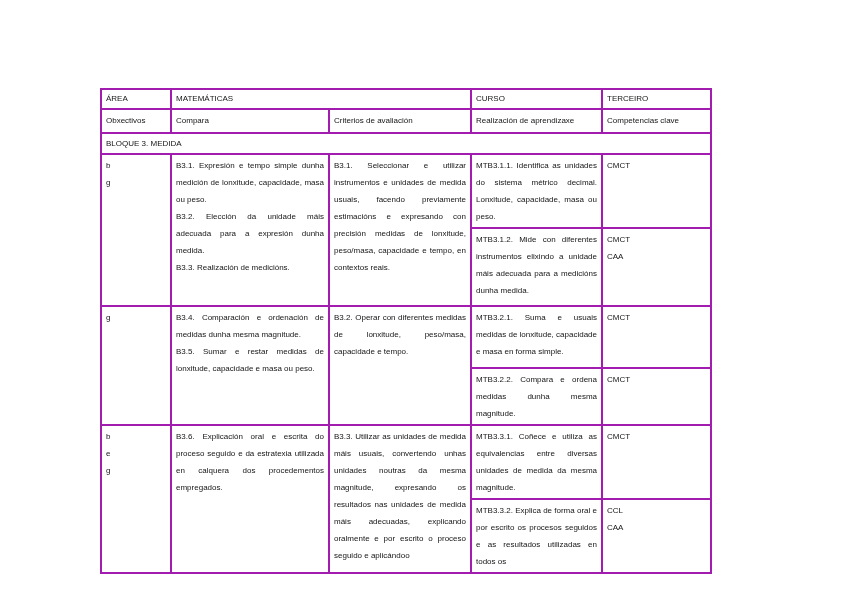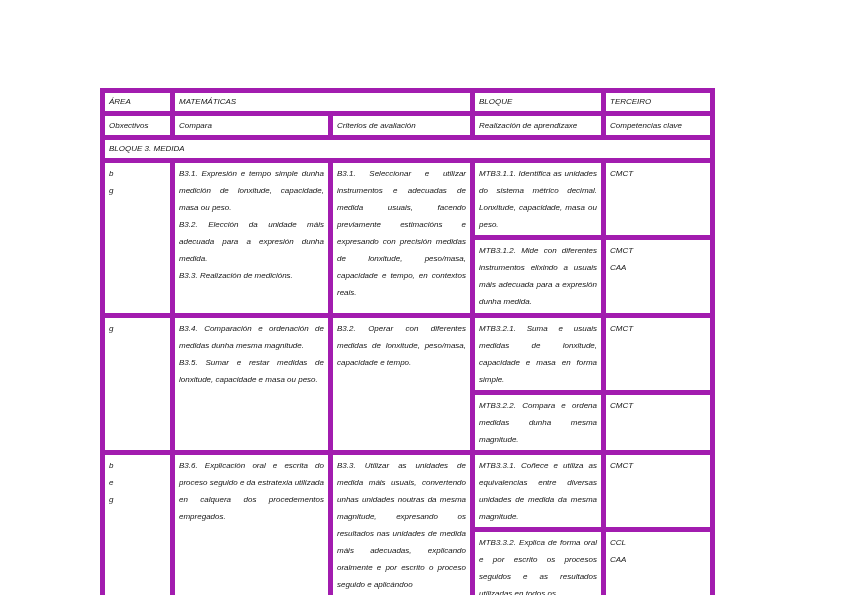--- a/index.html
+++ b/index.html
@@ -19,27 +19,26 @@
   table.curr {
     position: absolute;
     left: 100px;
     top: 88px;
     width: 610px;
     border-collapse: collapse;
     table-layout: fixed;
     font-size: 8px;
   }
   table.curr td {
-    border: 5px solid #a21caf;
+    border: 2px solid #a21caf;
     vertical-align: top;
     padding: 2px 4px;
     line-height: 17px;
     overflow: hidden;
     word-wrap: break-word;
-    font-style: italic;
   }
   tr.hdr td {
     padding: 1px 4px;
     line-height: 16px;
     vertical-align: middle;
   }
   .just div {
     text-align: justify;
   }
   td.mid {
@@ -62,21 +61,21 @@
       <col style="width:158px">
       <col style="width:142px">
       <col style="width:131px">
       <col style="width:109px">
     </colgroup>
     <tbody>
 
       <tr class="hdr" style="height:19px">
         <td>ÁREA</td>
         <td colspan="2">MATEMÁTICAS</td>
-        <td>BLOQUE</td>
+        <td>CURSO</td>
         <td>TERCEIRO</td>
       </tr>
 
       <tr class="hdr" style="height:24px">
         <td>Obxectivos</td>
         <td>Compara</td>
         <td>Criterios de avaliación</td>
         <td>Realización de aprendizaxe</td>
         <td>Competencias clave</td>
       </tr>
@@ -89,33 +88,33 @@
         <td rowspan="2" class="obx">
           <div>b</div>
           <div>g</div>
         </td>
         <td rowspan="2" class="just">
           <div>B3.1. Expresión e tempo simple dunha medición de lonxitude, capacidade, masa ou peso.</div>
           <div>B3.2. Elección da unidade máis adecuada para a expresión dunha medida.</div>
           <div>B3.3. Realización de medicións.</div>
         </td>
         <td rowspan="2" class="just">
-          <div>B3.1. Seleccionar e utilizar instrumentos e adecuadas de medida usuais, facendo previamente estimacións e expresando con precisión medidas de lonxitude, peso/masa, capacidade e tempo, en contextos reais.</div>
+          <div>B3.1. Seleccionar e utilizar instrumentos e unidades de medida usuais, facendo previamente estimacións e expresando con precisión medidas de lonxitude, peso/masa, capacidade e tempo, en contextos reais.</div>
         </td>
         <td class="just">
           <div>MTB3.1.1. Identifica as unidades do sistema métrico decimal. Lonxitude, capacidade, masa ou peso.</div>
         </td>
         <td class="comp">
           <div>CMCT</div>
         </td>
       </tr>
 
       <tr style="height:78px">
         <td class="just">
-          <div>MTB3.1.2. Mide con diferentes instrumentos elixindo a usuais máis adecuada para a expresión dunha medida.</div>
+          <div>MTB3.1.2. Mide con diferentes instrumentos elixindo a unidade máis adecuada para a medicións dunha medida.</div>
         </td>
         <td class="comp">
           <div>CMCT</div>
           <div>CAA</div>
         </td>
       </tr>
 
       <tr style="height:62px">
         <td rowspan="2" class="obx">
           <div>g</div>

